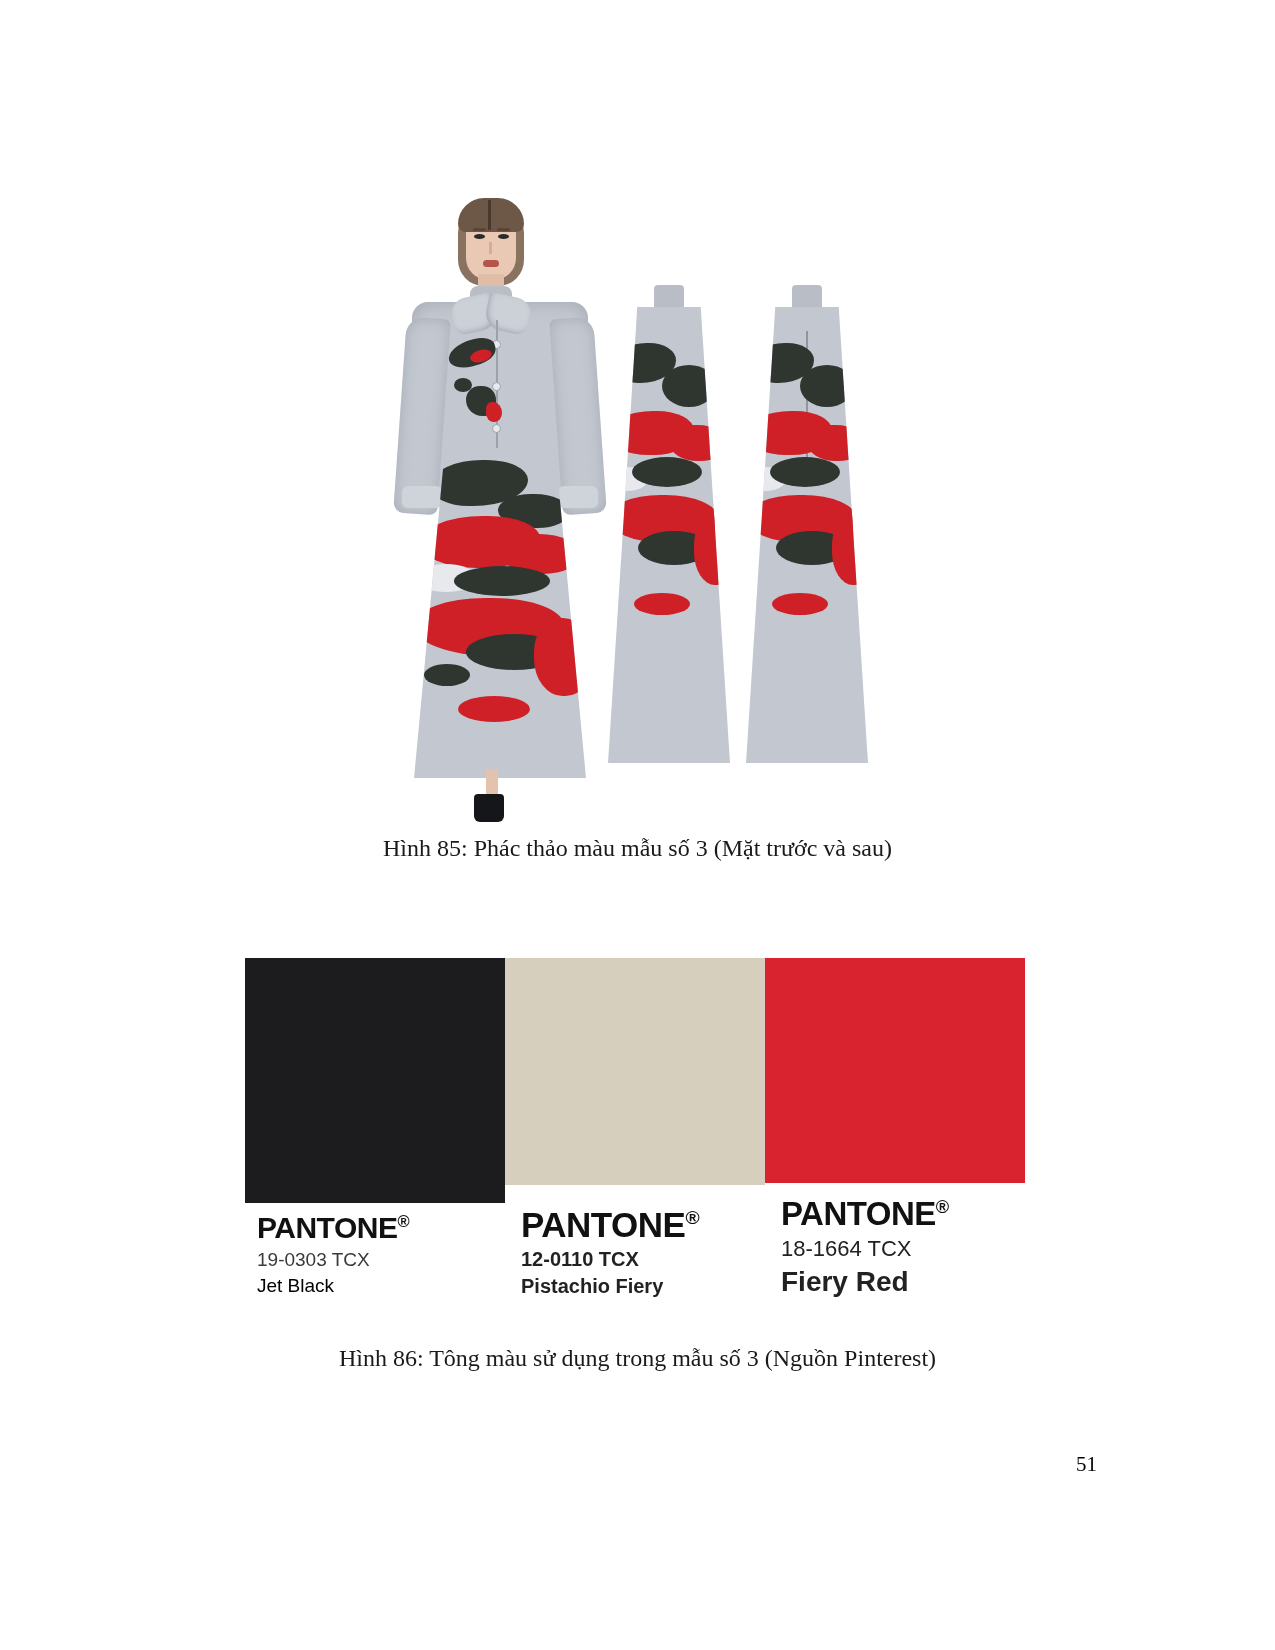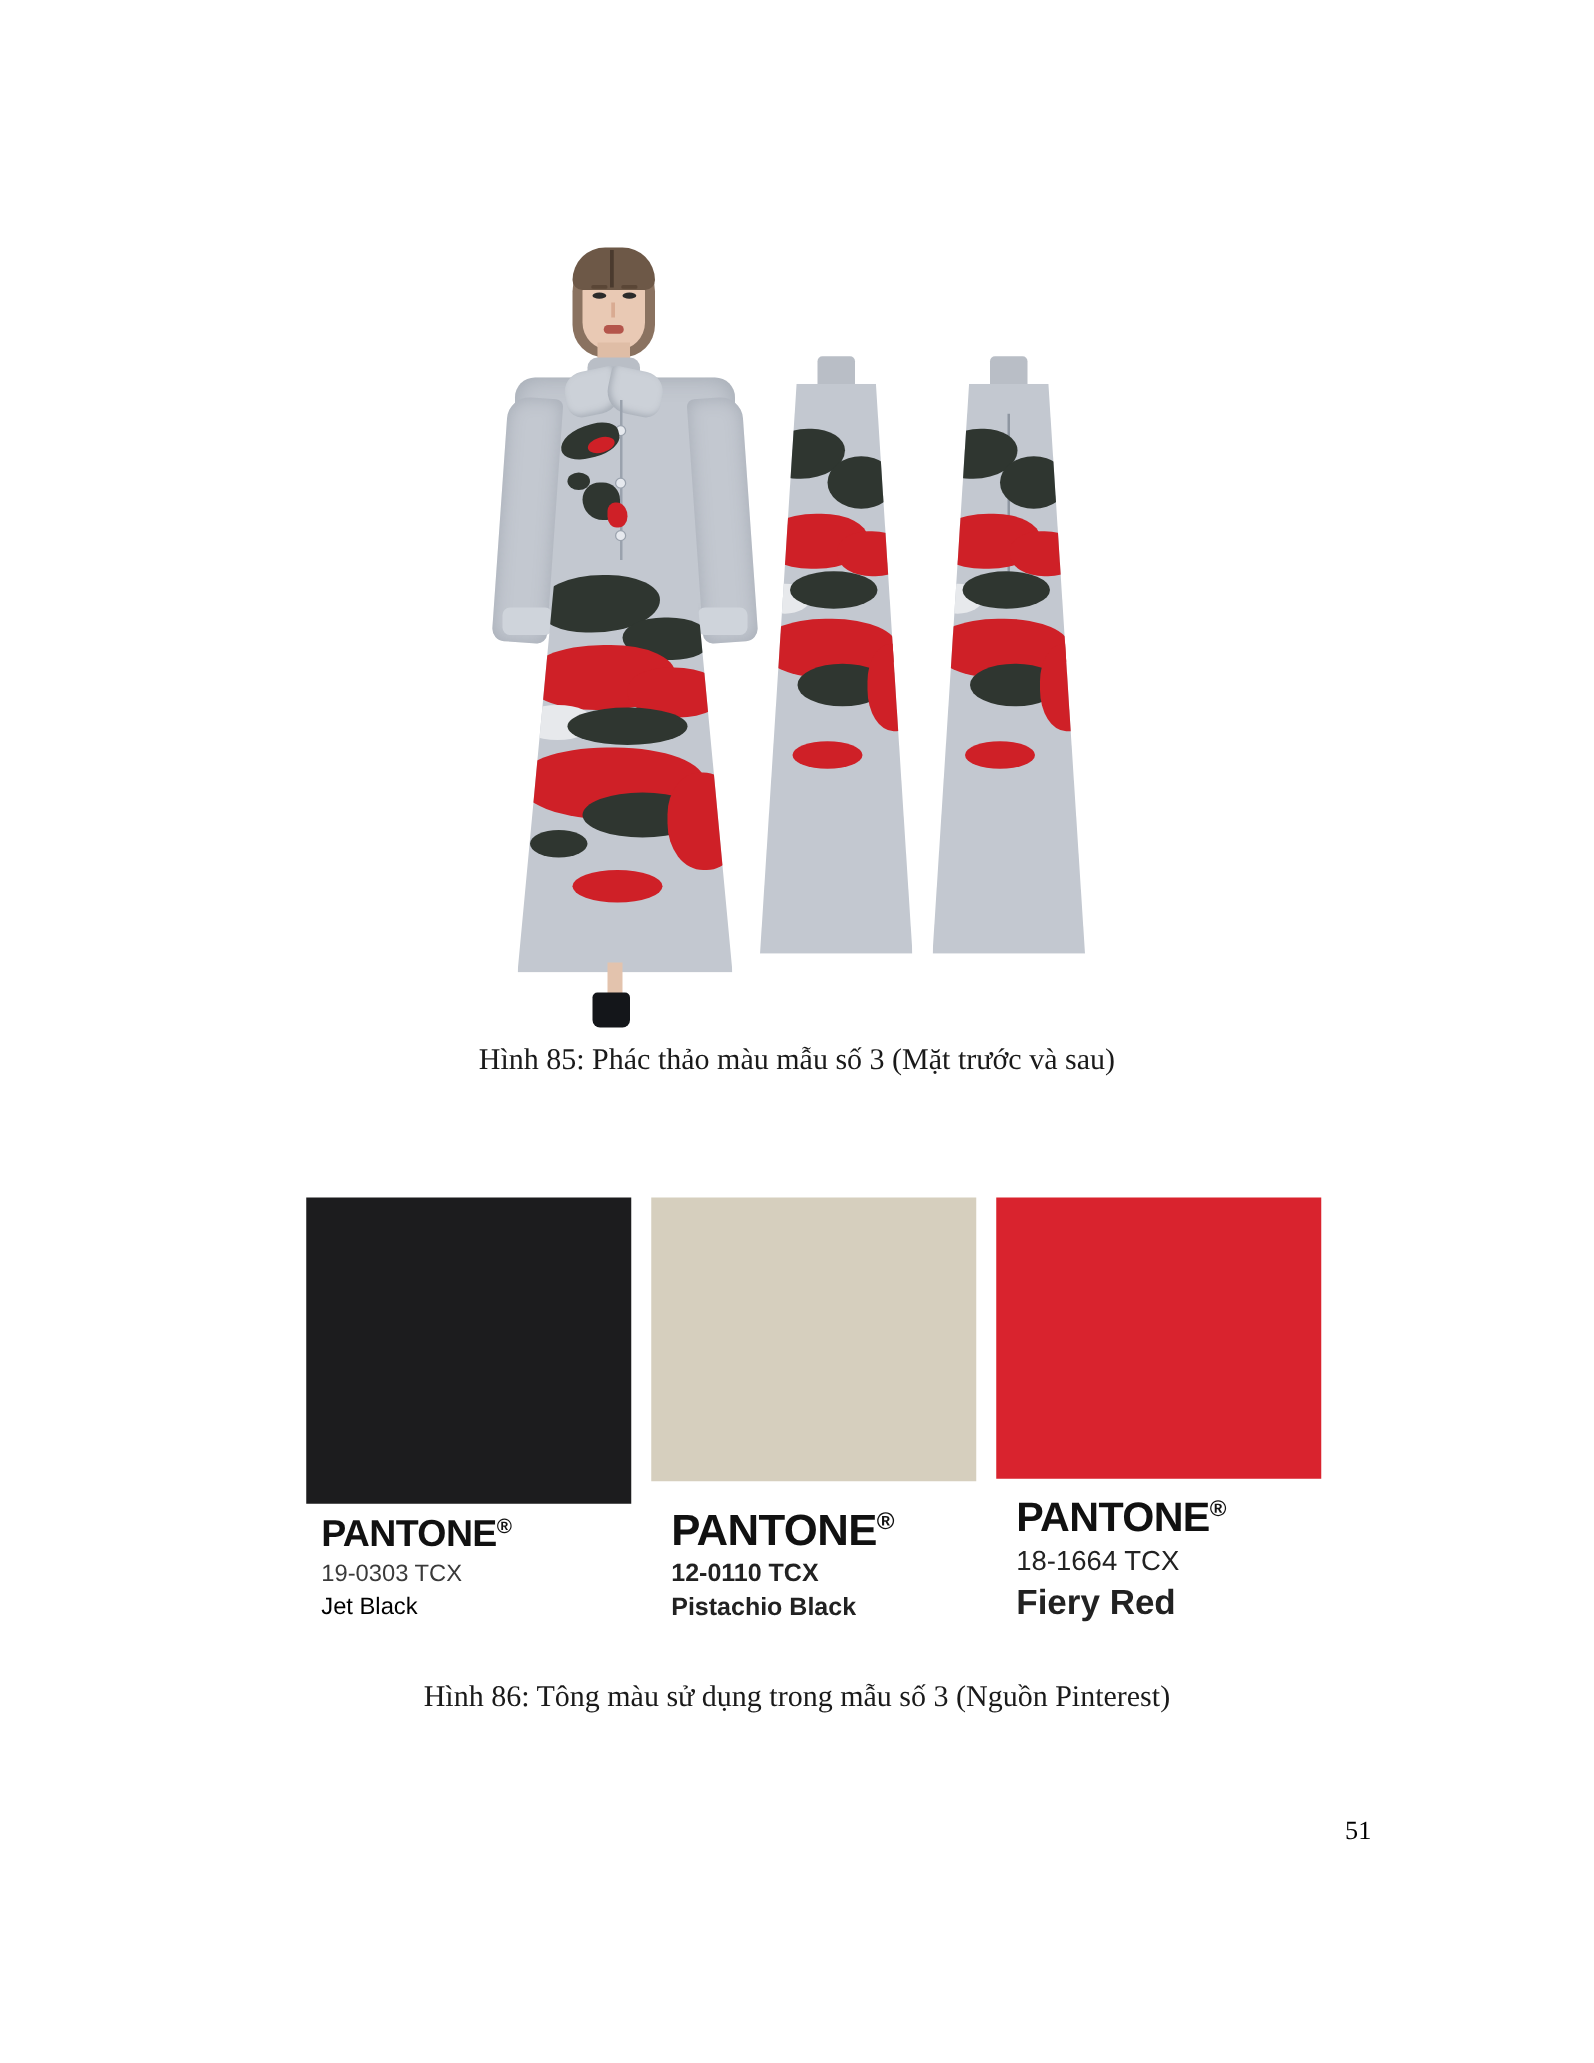--- a/index.html
+++ b/index.html
@@ -177,21 +177,21 @@
   #cap85 { top: 835px; }
 
   
   .pantone-row {
     position: absolute;
     left: 245px;
     top: 958px;
     width: 780px;
     height: 340px;
     display: flex;
-    gap: 16px;
+    gap: 0px;
   }
   .swatch-col {
     width: 260px;
     display: flex;
     flex-direction: column;
   }
   .chip {
     width: 260px;
     height: 245px;
   }
@@ -347,21 +347,21 @@
         <div class="code">19-0303 TCX</div>
         <div class="name">Jet Black</div>
       </div>
     </div>
 
     <div class="swatch-col c2">
       <div class="chip" style="background:#d6cfbe;"></div>
       <div class="chip-label">
         <div class="brand"><span>PANTONE</span><span class="reg">®</span></div>
         <div class="code">12-0110 TCX</div>
-        <div class="name">Pistachio Black</div>
+        <div class="name">Pistachio Fiery</div>
       </div>
     </div>
 
     <div class="swatch-col c3">
       <div class="chip" style="background:#d9232e;"></div>
       <div class="chip-label">
         <div class="brand"><span>PANTONE</span><span class="reg">®</span></div>
         <div class="code">18-1664 TCX</div>
         <div class="name">Fiery Red</div>
       </div>

